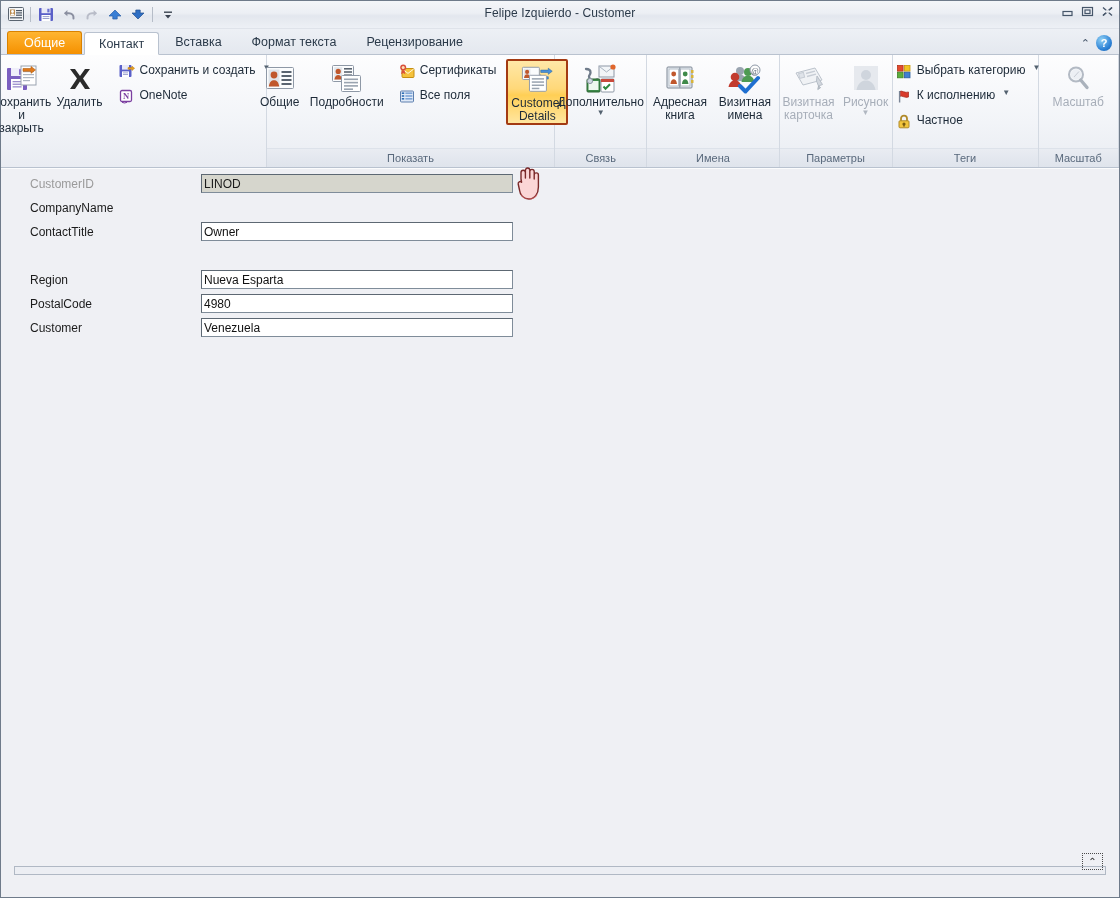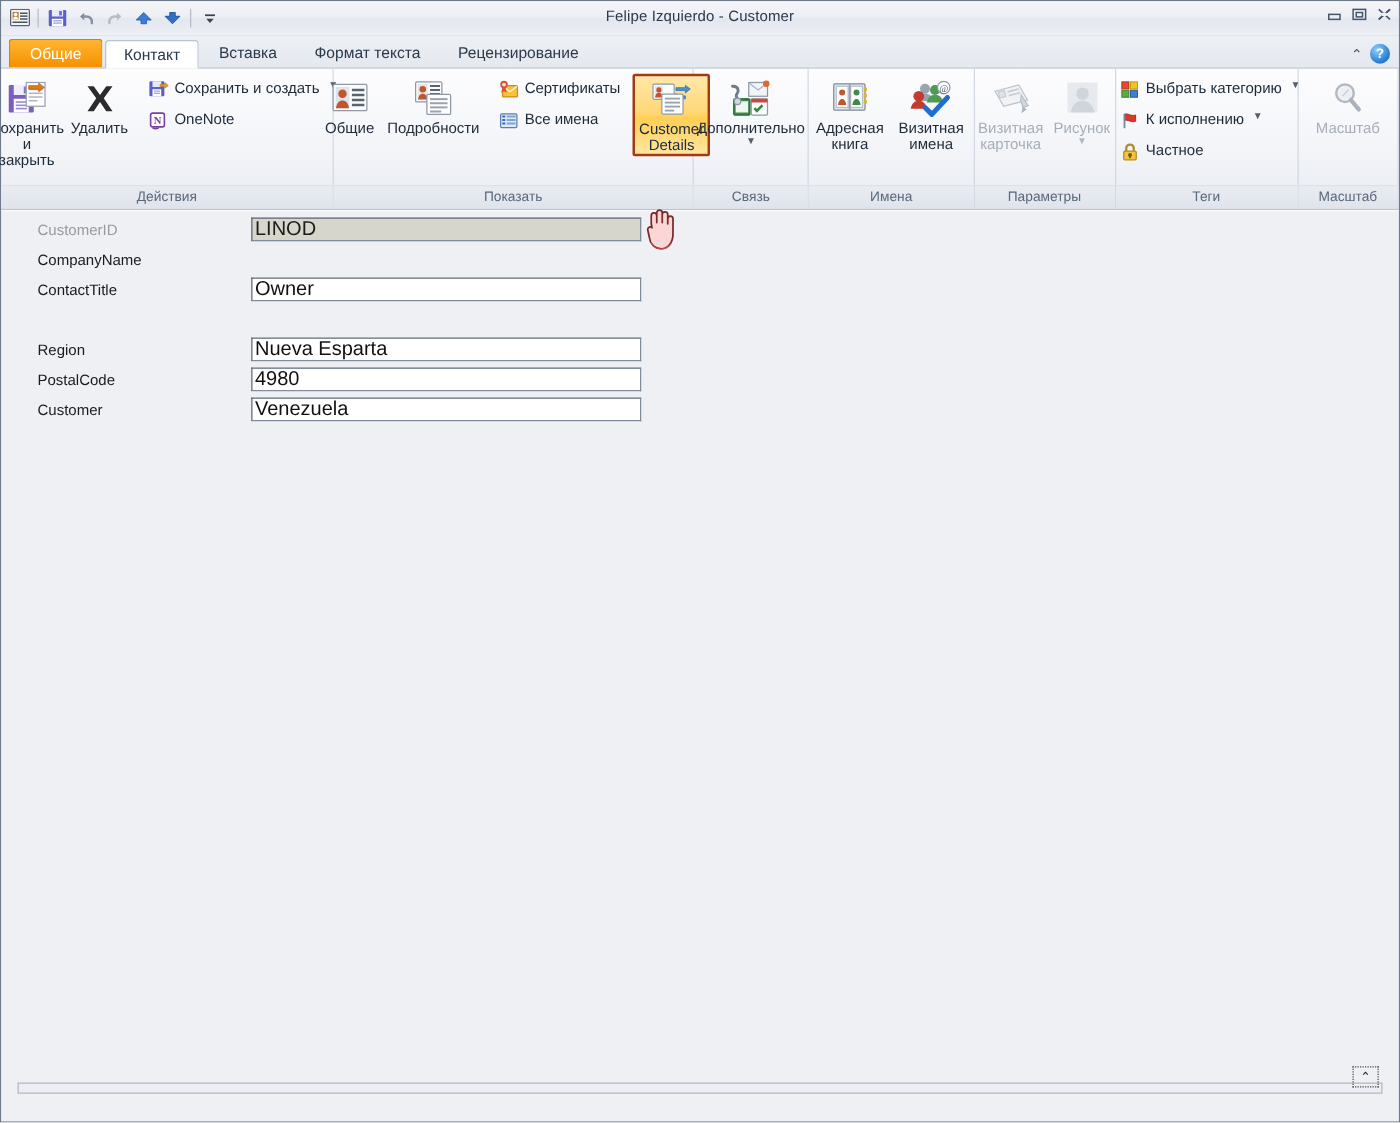--- a/index.html
+++ b/index.html
@@ -126,21 +126,21 @@
   .formrow{
     position:absolute;display:flex;align-items:center;height:19px;
   }
   .flabel{
     width:200px;font-size:12px;color:#1b1b1b;padding-left:29px;box-sizing:border-box;
   }
   .flabel.dim{color:#9a9a9a;}
   .finput{
     width:312px;height:19px;box-sizing:border-box;
     border:1px solid #7f8c99;border-top-color:#5d6873;border-left-color:#5d6873;
-    background:#ffffff;font-size:16px;color:#111;
+    background:#ffffff;font-size:12px;color:#111;
     padding:0 2px;line-height:17px;font-family:"Liberation Sans",sans-serif;
     outline:none;
   }
   .finput.readonly{background:#d6d6cd;color:#1b1b1b;}
   .botpanel{
     position:absolute;left:13px;right:13px;bottom:22px;height:9px;
     border:1px solid #b0b8c4;background:#eceef3;
     box-sizing:border-box;
   }
   .scrollup{
@@ -302,21 +302,20 @@
               <svg width="16" height="15" viewBox="0 0 16 15">
                 <rect x="1.5" y="1.5" width="11" height="11" rx="1.5" fill="#ffffff" stroke="#7b3fa0" stroke-width="1.3"></rect>
                 <text x="7" y="10" font-size="8.5" font-family="Liberation Serif, serif" font-weight="bold" fill="#7b3fa0" text-anchor="middle">N</text>
                 <path d="M3 13.3q2.5 1.4 5 0" stroke="#7b3fa0" stroke-width="1" fill="none"></path>
               </svg>
             </span>
             <span>OneNote</span>
           </div>
         </div>
       </div>
-      <div class="rgroup-label">Действия</div>
     </div>
 
     <div class="rgroup" style="width:288px">
       <div class="rgroup-body">
         <div class="bigbtn" style="width:52px">
           <div class="ico">
             <svg width="32" height="30" viewBox="0 0 32 30">
               <rect x="2.5" y="3.5" width="27" height="21" rx="1" fill="#fbfcfd" stroke="#8e98a6"></rect>
               <rect x="4.5" y="5.5" width="11" height="17" fill="#dfe4ea"></rect>
               <circle cx="10" cy="11" r="3.4" fill="#c0572c"></circle>
@@ -366,21 +365,21 @@
               <svg width="16" height="15" viewBox="0 0 16 15">
                 <rect x="1.5" y="2" width="13" height="11" rx="1" fill="#dfe9f7" stroke="#5c7fae"></rect>
                 <rect x="2.8" y="3.4" width="2.4" height="1.6" fill="#2f6fb5"></rect>
                 <rect x="2.8" y="6.2" width="2.4" height="1.6" fill="#2f6fb5"></rect>
                 <rect x="2.8" y="9" width="2.4" height="1.6" fill="#2f6fb5"></rect>
                 <rect x="6.4" y="3.4" width="7" height="1.6" fill="#7ea5d6"></rect>
                 <rect x="6.4" y="6.2" width="7" height="1.6" fill="#7ea5d6"></rect>
                 <rect x="6.4" y="9" width="7" height="1.6" fill="#7ea5d6"></rect>
               </svg>
             </span>
-            <span>Все имена</span>
+            <span>Все поля</span>
           </div>
         </div>
         <div class="bigbtn sel" style="width:62px;margin-left:4px">
           <div class="ico">
             <svg width="32" height="30" viewBox="0 0 34 30">
               <rect x="1.5" y="1.5" width="18" height="13" rx="1" fill="#fbfcfd" stroke="#8e98a6"></rect>
               <rect x="3" y="3" width="7" height="10" fill="#e3e7ec"></rect>
               <circle cx="6.5" cy="6.4" r="2.2" fill="#c0572c"></circle>
               <path d="M3.2 12.8c.4-2.8 1.7-3.9 3.3-3.9s2.9 1.1 3.3 3.9z" fill="#c0572c"></path>
               <path d="M21 4.5h8v-2l4.2 3.2L29 9v-2h-8z" fill="#4a90d9" stroke="#2a6ba8" stroke-width=".6"></path>

